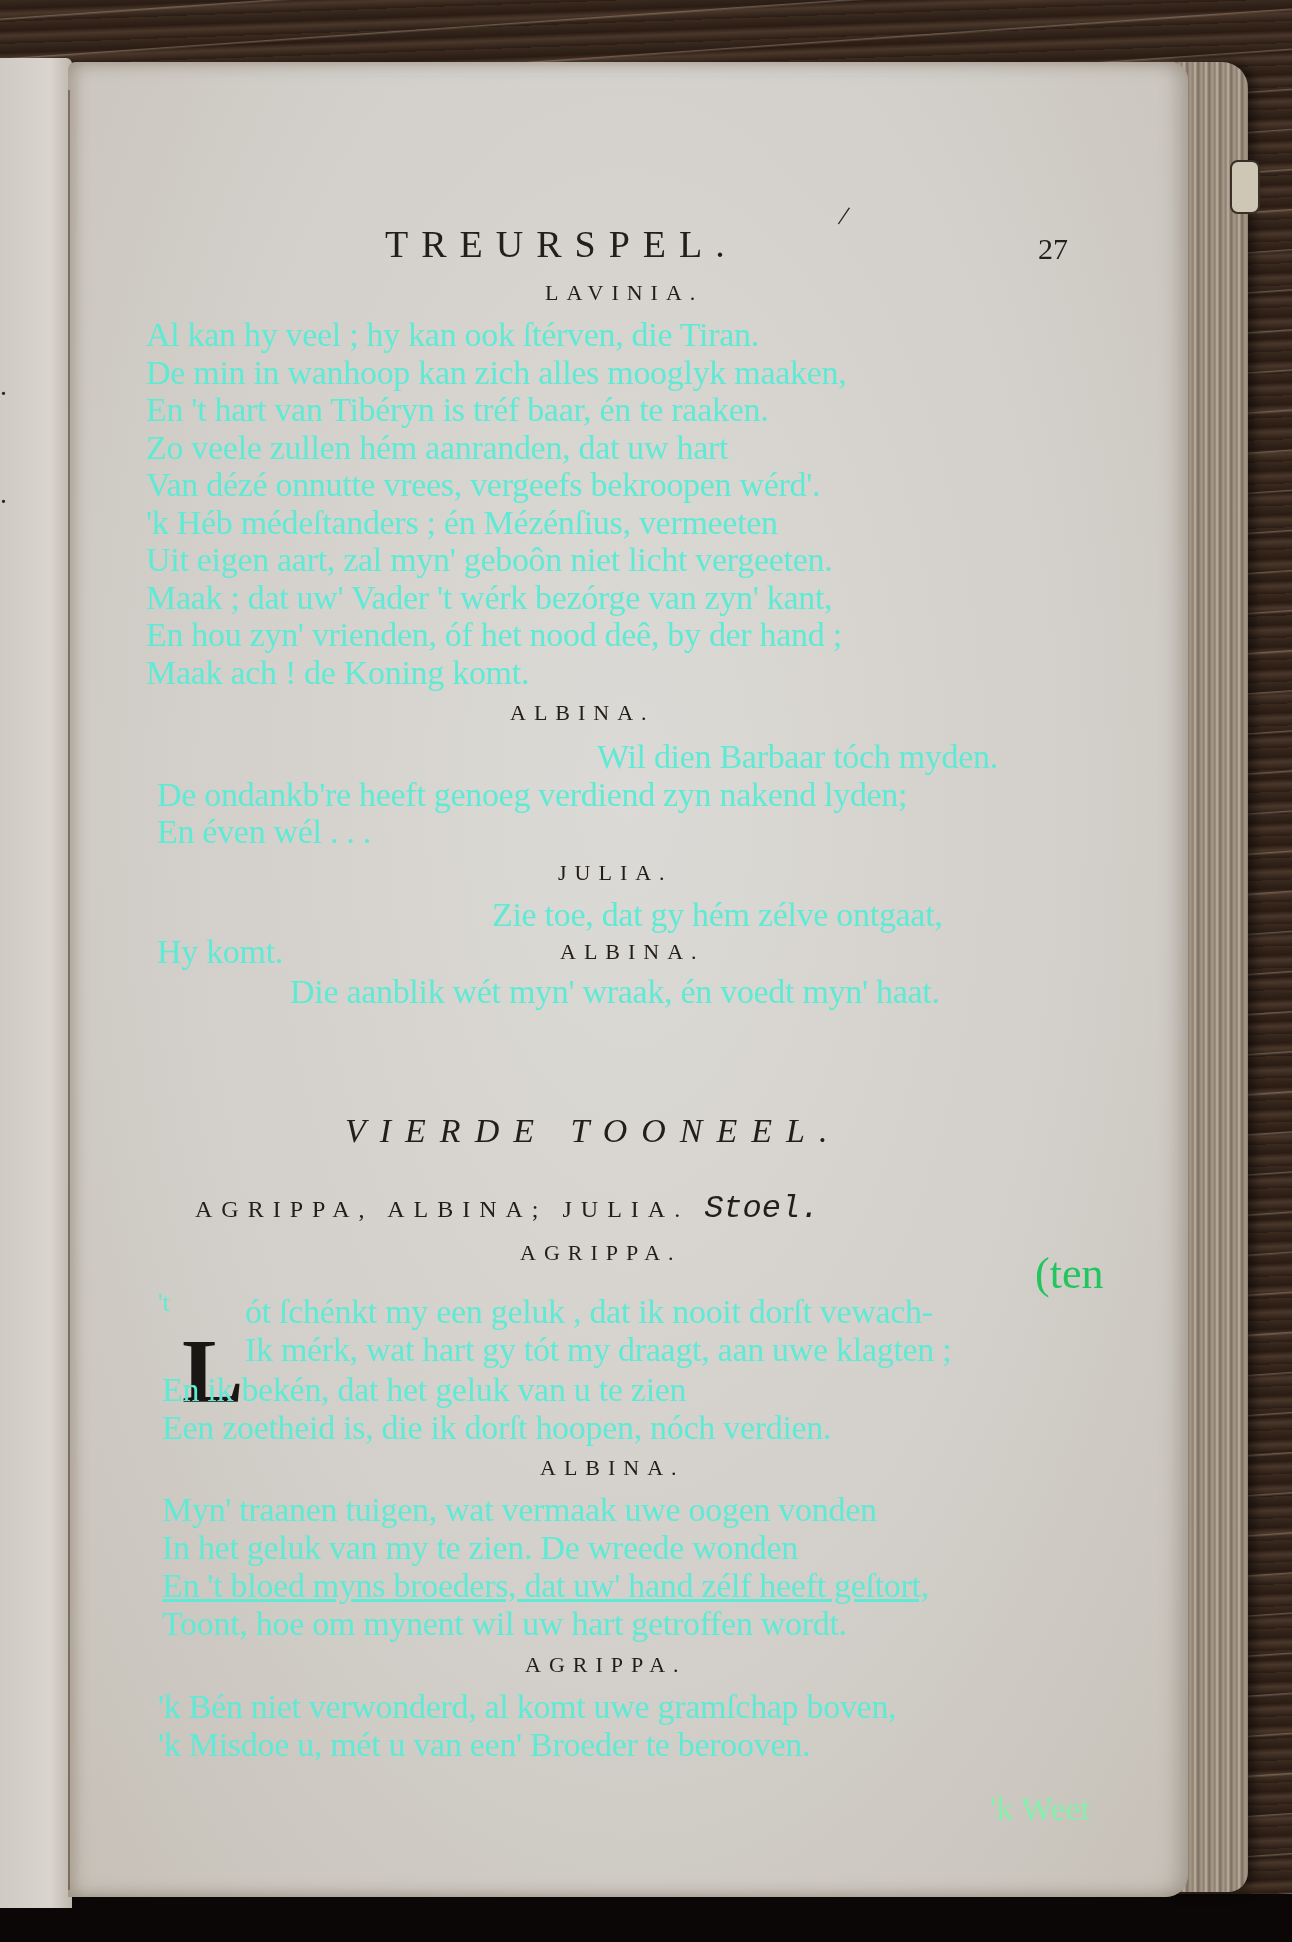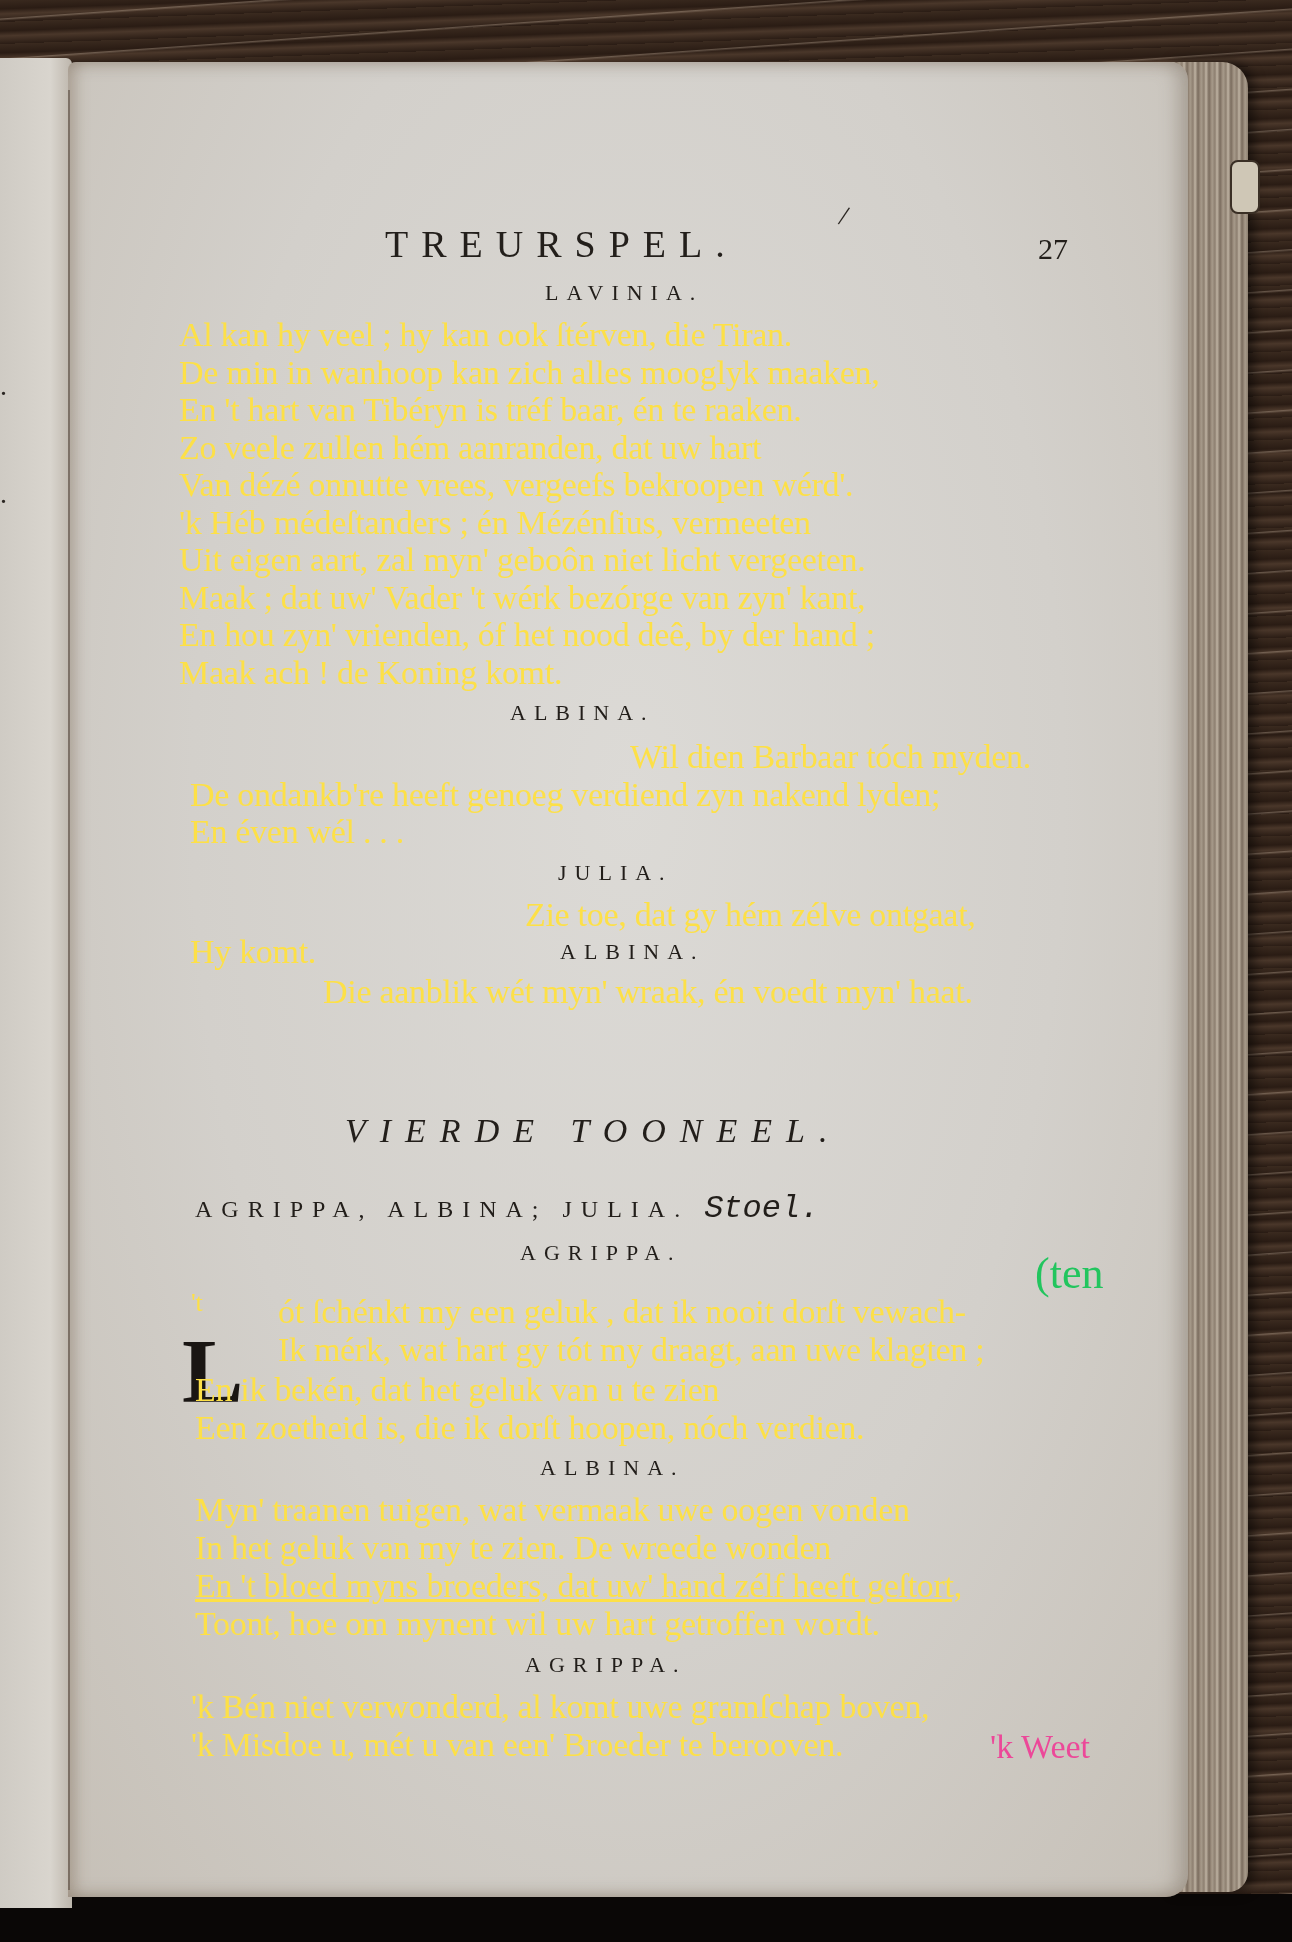--- a/index.html
+++ b/index.html
@@ -41,41 +41,40 @@
     position:absolute; left:68px; top:62px; width:1120px; height:1835px;
     background:
       radial-gradient(ellipse at 50% 40%, #dcdad6 0%, #d3d0cb 55%, #c6c0b7 100%);
     border-top-left-radius:8px; border-top-right-radius:18px; border-bottom-right-radius:22px;
     box-shadow: inset 8px 0 14px rgba(120,100,80,0.35), inset -10px 0 18px rgba(110,95,80,0.35);
   }
   .gutter-line {
     position:absolute; left:68px; top:90px; width:2px; height:1800px; background:#5a4d42; opacity:0.6;
   }
   .line {
-    position:absolute; white-space:nowrap; font-size:34px; line-height:1; color:#fde047;
+    position:absolute; white-space:nowrap; font-size:34px; line-height:1; color:#5eead4;
     letter-spacing:-0.3px;
-    margin-left:33px;
   }
   .speaker {
     position:absolute; white-space:nowrap; font-size:22px; letter-spacing:8px; color:#221e1a;
     font-variant:small-caps;
   }
   .running-head {
     position:absolute; left:385px; top:222px; font-size:38px; letter-spacing:13px; color:#231f1b;
   }
   .page-num { position:absolute; left:1038px; top:232px; font-size:30px; color:#231f1b;text-align:right; }
   .scene-title {
     position:absolute; left:345px; top:1112px; font-size:34px; font-style:italic; letter-spacing:14px; color:#221e1a;
   }
   .cast { position:absolute; left:195px; top:1190px; font-size:24px; letter-spacing:9px; color:#221e1a; white-space:nowrap; }
   .cast .stage { font-style:italic; letter-spacing:0; font-size:32px;font-family:Liberation Mono, monospace; }
   .dropcap {
     position:absolute; left:182px; top:1325px; font-size:92px; line-height:1; color:#1a1613; font-weight:bold;
   }
-  .catchword { position:absolute; left:990px; top:1728px; font-size:34px; color:#ec4899; }
+  .catchword { position:absolute; left:990px; top:1790px; font-size:34px; color:#86efac; }
   .aside { position:absolute; left:1035px; top:1248px; font-size:44px; color:#22c55e; }
   .mark { position:absolute; left:840px; top:200px; font-size:28px; color:#2b2622; transform:rotate(15deg); }
 </style>
 </head>
 <body>
 
 <div class="wood"></div>
 <div class="floor"></div>
 
 <div class="left-page">

